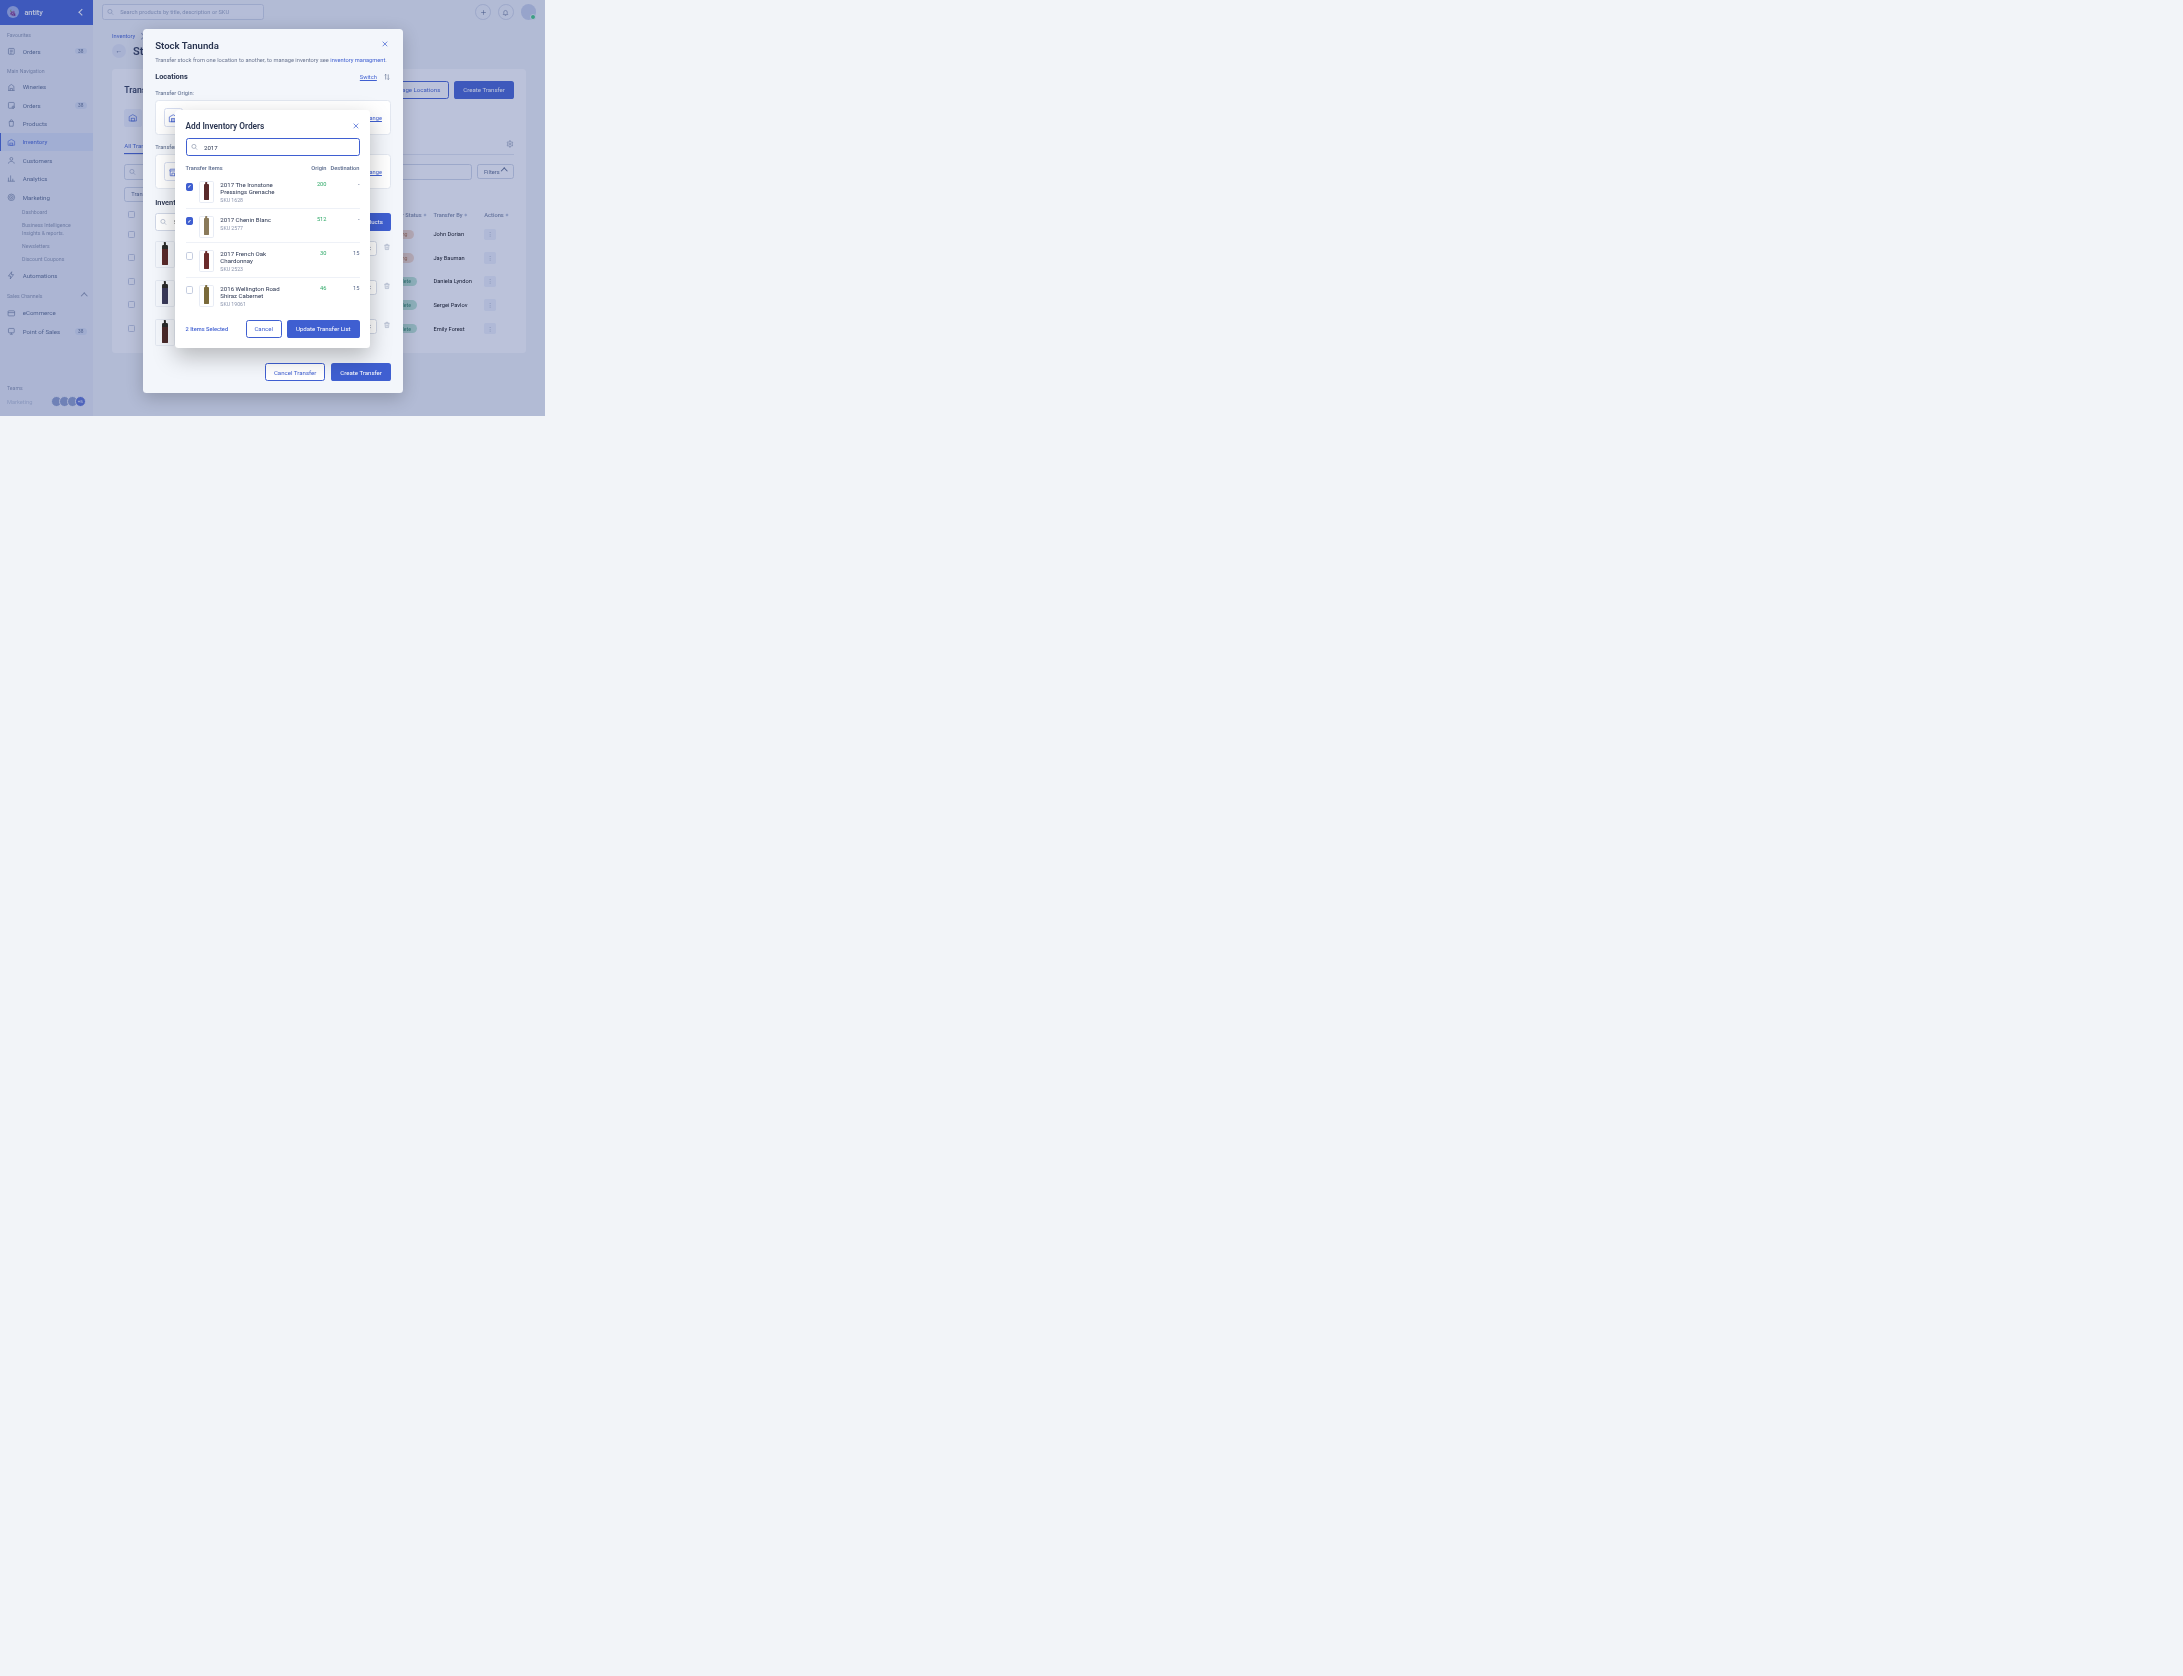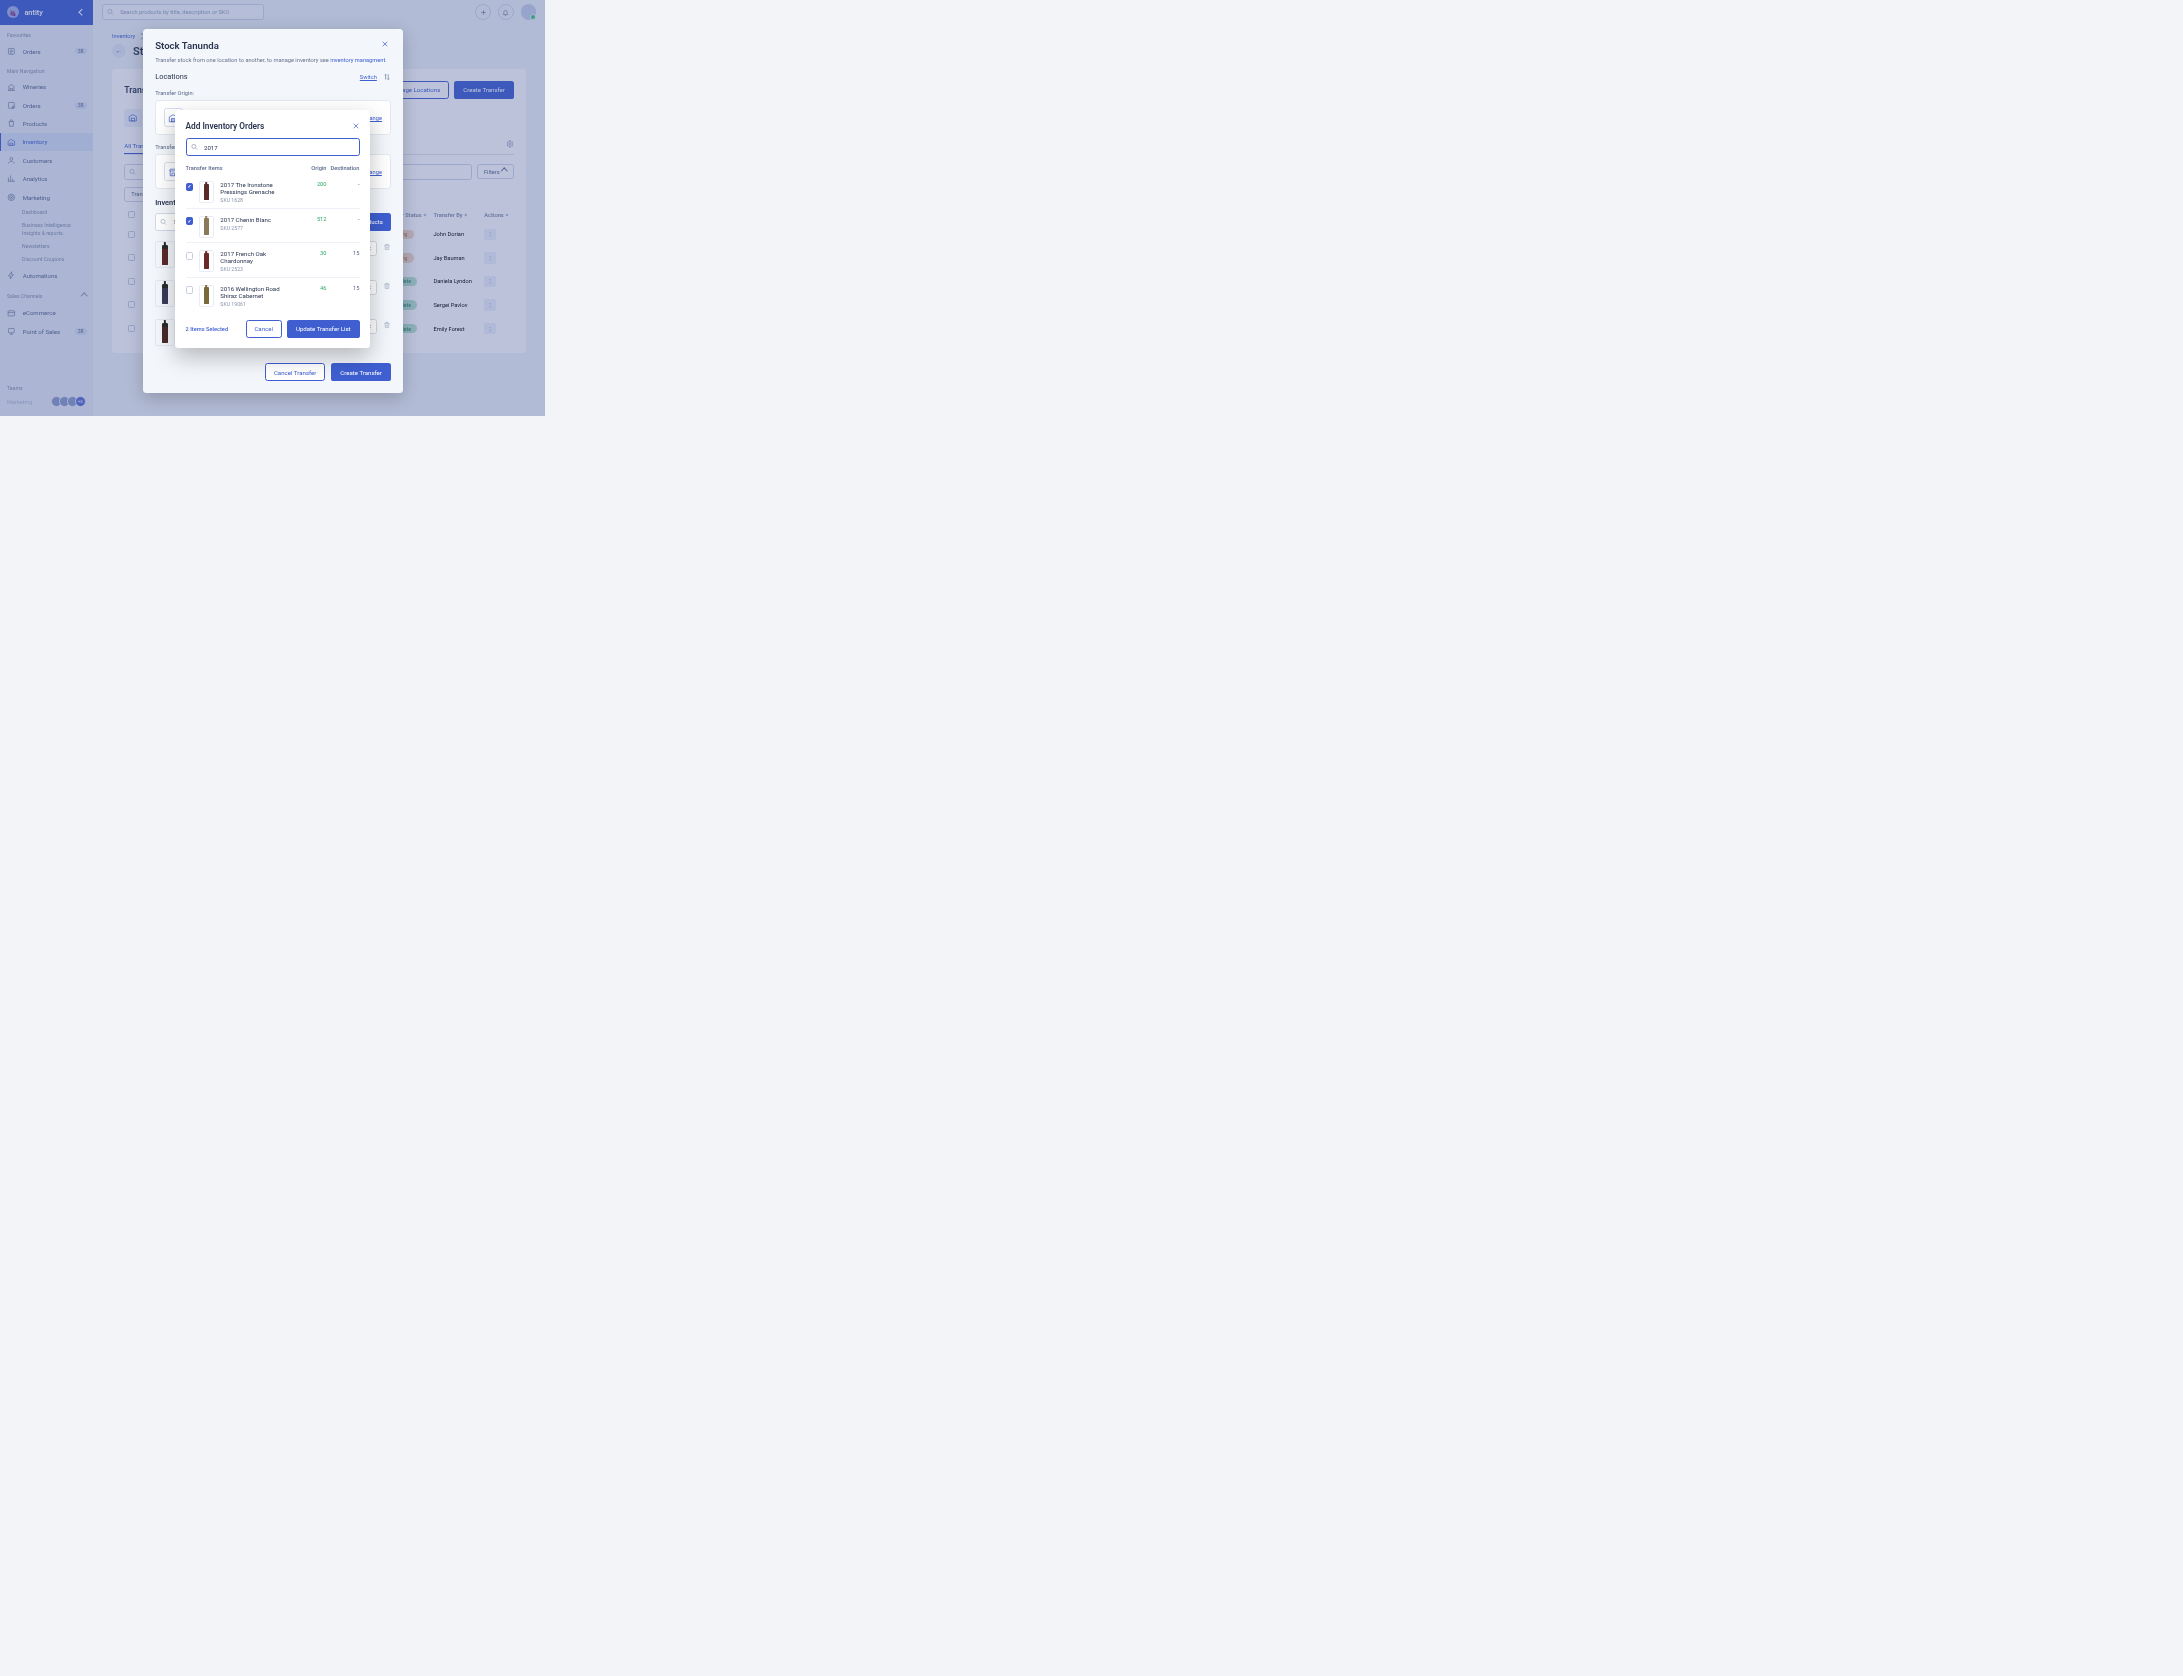--- a/index.html
+++ b/index.html
@@ -85,21 +85,21 @@
 
 .overlay{position:absolute;inset:0;background:rgba(60,80,150,.35);}
 
 .modal-back{position:absolute;left:143px;top:29px;width:260px;background:#f3f6fb;border-radius:3.5px;box-shadow:0 4.4px 17.5px rgba(0,0,0,.2);}
 .modal-back .mb-inner{padding:10.5px 12.2px 12.2px 12.2px;}
 .modal-back h2{font-size:9.6px;font-weight:600;color:#2a3550;margin-bottom:6.1px;display:flex;align-items:center;}
 .modal-back .close{margin-left:auto;color:#3f5fd1;width:9.6px;height:9.6px;cursor:pointer;}
 .modal-back .desc{font-size:5.7px;color:#6a7590;margin-bottom:9.6px;}
 .modal-back .desc a{color:#3f5fd1;text-decoration:none;}
 .loc-head{display:flex;align-items:center;margin-bottom:8.7px;}
-.loc-head h3{font-size:7.4px;font-weight:400;color:#2a3550;}
+.loc-head h3{font-size:7.4px;font-weight:700;color:#2a3550;}
 .loc-head .switch{margin-left:auto;color:#3f5fd1;font-size:5.7px;text-decoration:underline;margin-right:6.1px;cursor:pointer;}
 .loc-head .swap{color:#5a6a8c;cursor:pointer;}
 .loc-label{font-size:5.7px;color:#5a6a8c;margin-bottom:4.4px;}
 .loc-card{border:0.4px solid #e2e7f0;border-radius:3.5px;padding:7px 7.9px;display:flex;align-items:center;margin-bottom:8.7px;background:#fff;}
 .loc-icon{width:19px;height:19px;border-radius:2.6px;border:0.4px solid #d6ddf0;display:flex;align-items:center;justify-content:center;color:#3f5fd1;margin-right:7px;}
 .loc-card .name{font-size:6.1px;font-weight:500;color:#2a3550;margin-bottom:1.7px;}
 .loc-card .addr{font-size:5.2px;color:#8a94ad;}
 .loc-card .change{margin-left:auto;color:#3f5fd1;font-size:5.7px;text-decoration:underline;cursor:pointer;}
 .section-h{font-size:7.4px;font-weight:600;color:#2a3550;margin-bottom:6.1px;}
 .search2{position:relative;margin-bottom:7px;}

